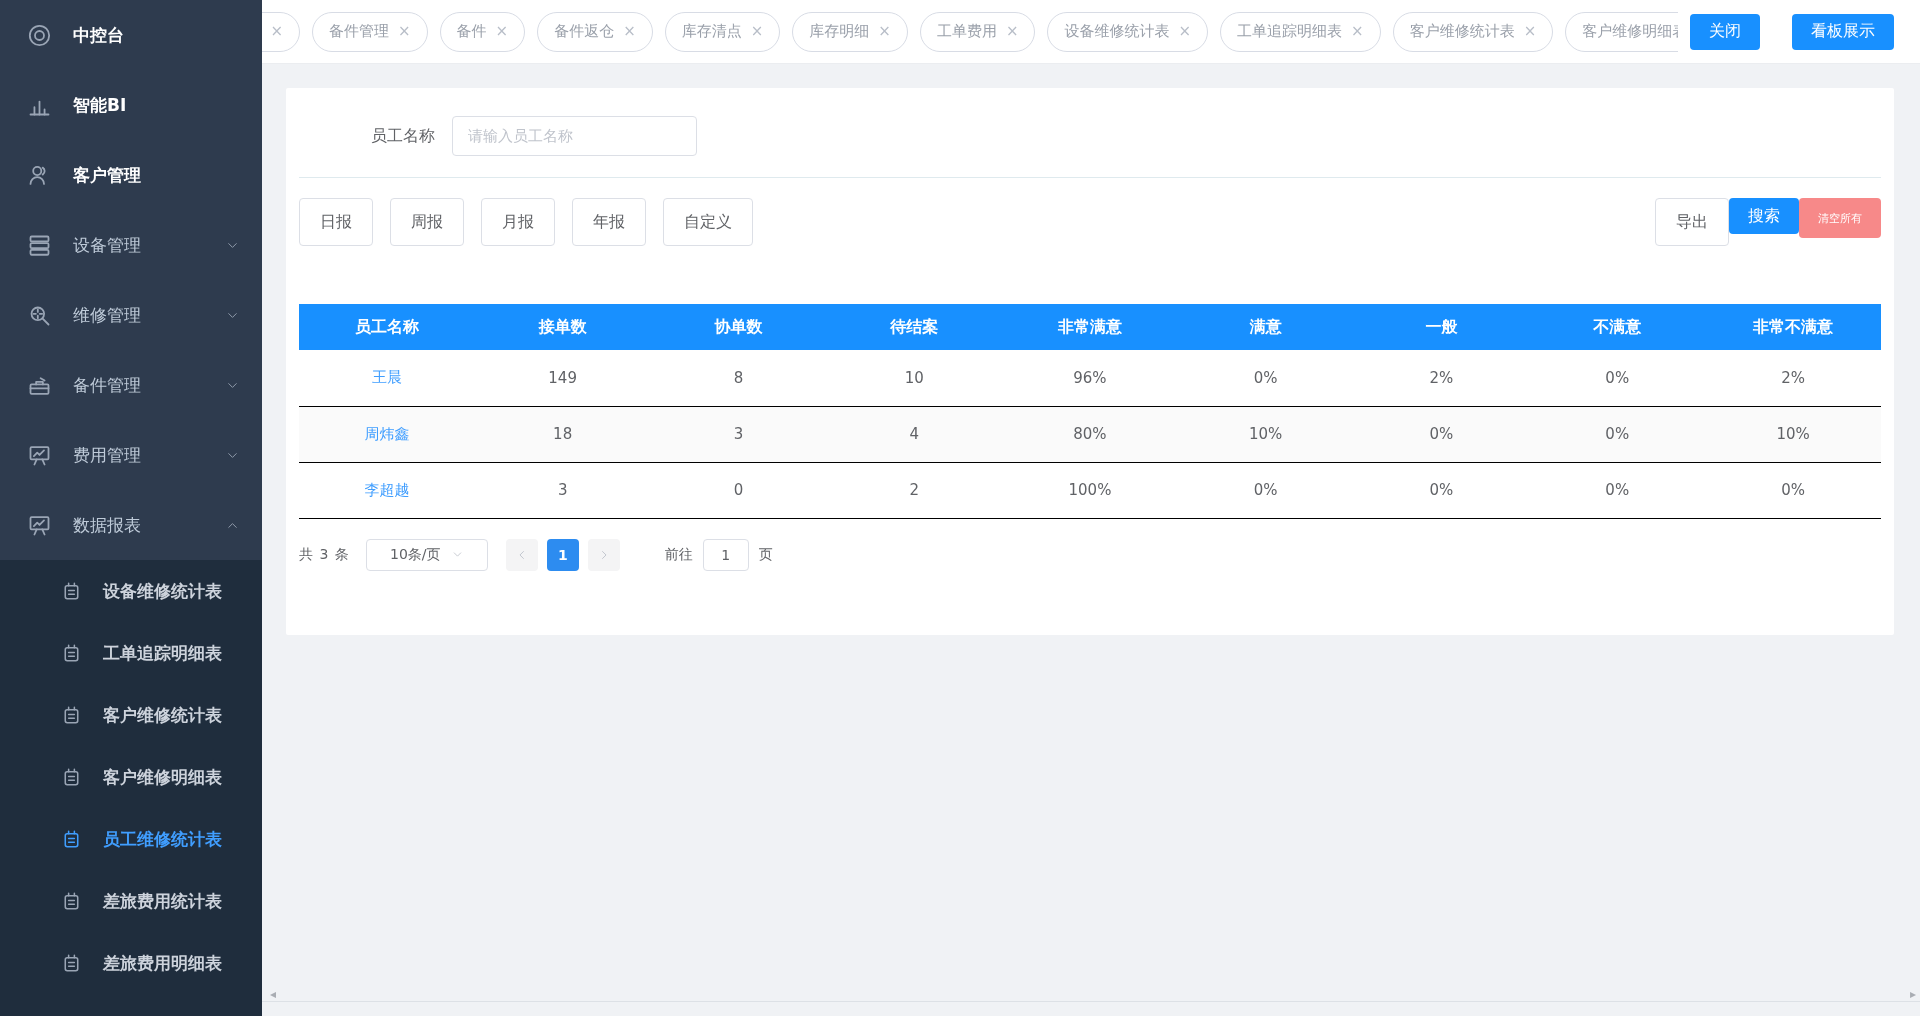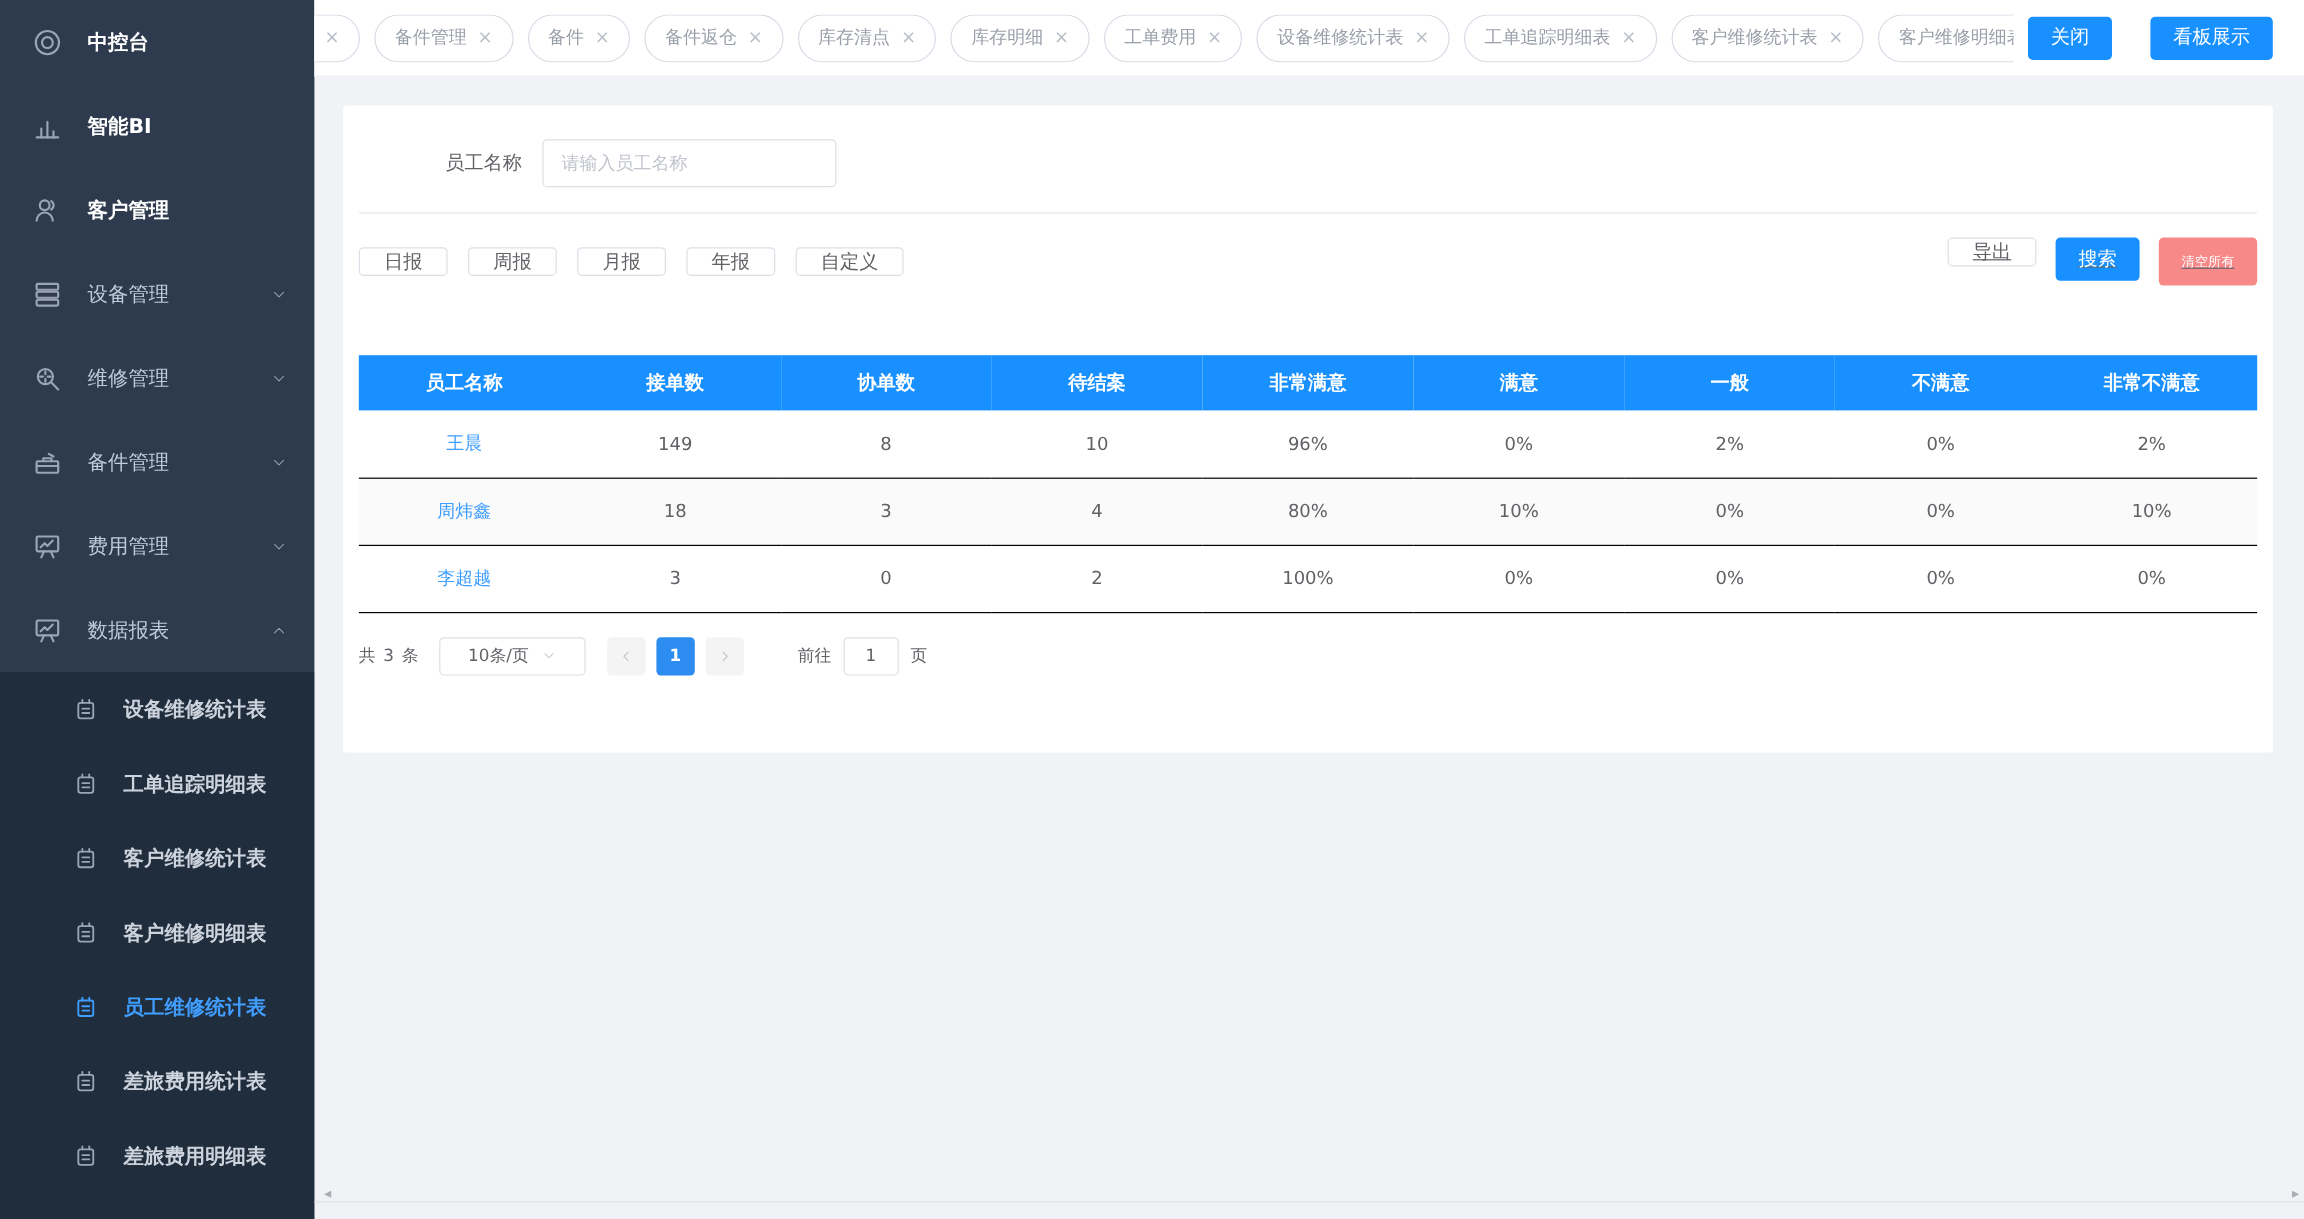--- a/index.html
+++ b/index.html
@@ -42,23 +42,23 @@
   .content { flex:1; padding:24px 26px 0 24px; overflow:hidden; }
   .card { background:#fff; border-radius:2px; padding:28px 0 64px 0; min-height:512px; }
 
   .form-row { display:flex; align-items:center; padding-left:57px; }
   .form-label { width:92px; text-align:right; font-size:16px; color:#606266; margin-right:17px; }
   .text-input { width:245px; height:40px; border:1px solid #dcdfe6; border-radius:4px; padding:0 15px; font-size:15px; color:#606266; font-family:inherit; outline:none; }
   .text-input::placeholder { color:#c0c4cc; }
   .divider { border-bottom:1px solid #dfeaee; margin:21px 13px 0 13px; }
 
   .toolbar { display:flex; align-items:center; margin:20px 13px 0 13px; }
-  .btn.plain { background:#fff; border:1px solid #dcdfe6; border-radius:4px; height:24px; padding:0 20px; font-size:16px; color:#606266; }
+  .btn.plain { background:#fff; border:1px solid #dcdfe6; border-radius:4px; height:48px; padding:0 20px; font-size:16px; color:#606266; }
   .period-group { display:flex; gap:17px; }
-  .toolbar-right { margin-left:auto; display:flex; gap:16px;text-decoration:underline; }
+  .toolbar-right { margin-left:auto; display:flex; gap:0; }
   .btn.danger { background:#f78989; color:#fff; height:40px; border-radius:4px; font-size:11px; padding:0 19px; }
 
   
   table { width:calc(100% - 26px); margin:58px 13px 0 13px; border-collapse:collapse; table-layout:fixed; }
   thead th { background:#1890ff; color:#fff; font-size:16px; font-weight:bold; height:46px; text-align:center; }
   tbody td { height:56px; text-align:center; font-size:15px; color:#606266; border-bottom:1px solid #000000; }
   tbody tr.stripe { background:#fafafa; }
   .name-link { color:#409eff; text-decoration:none; cursor:pointer; }
 
   

